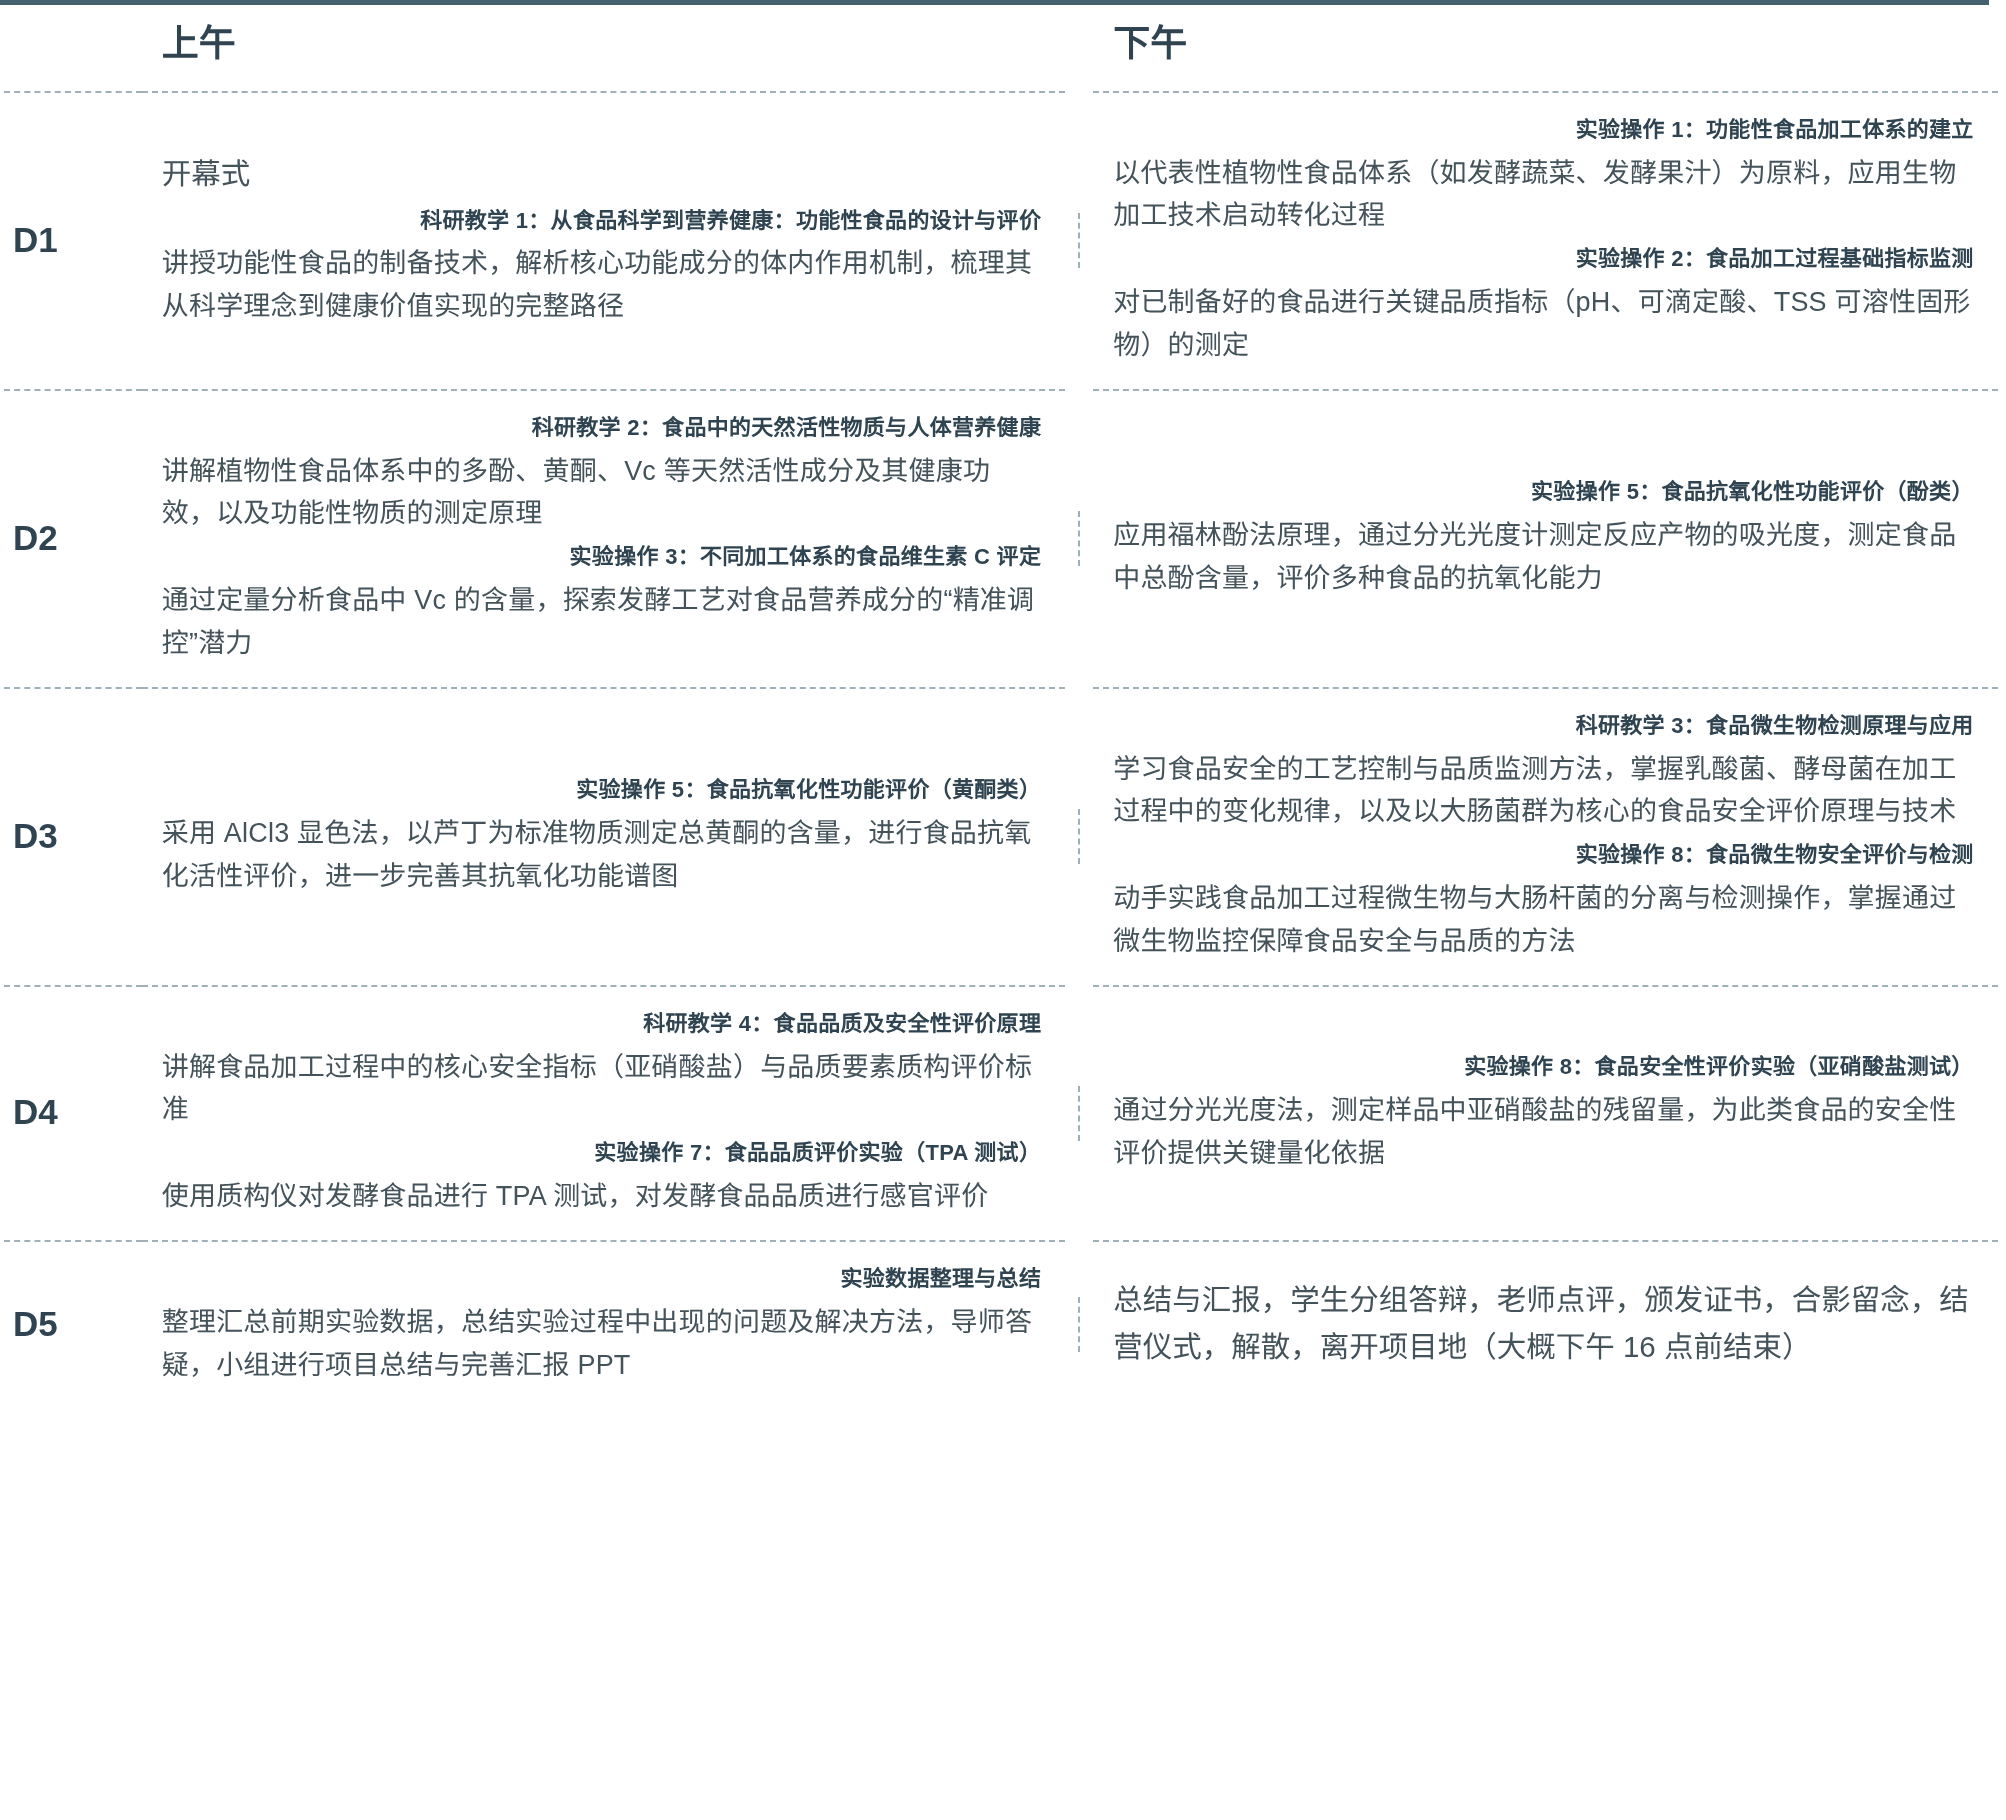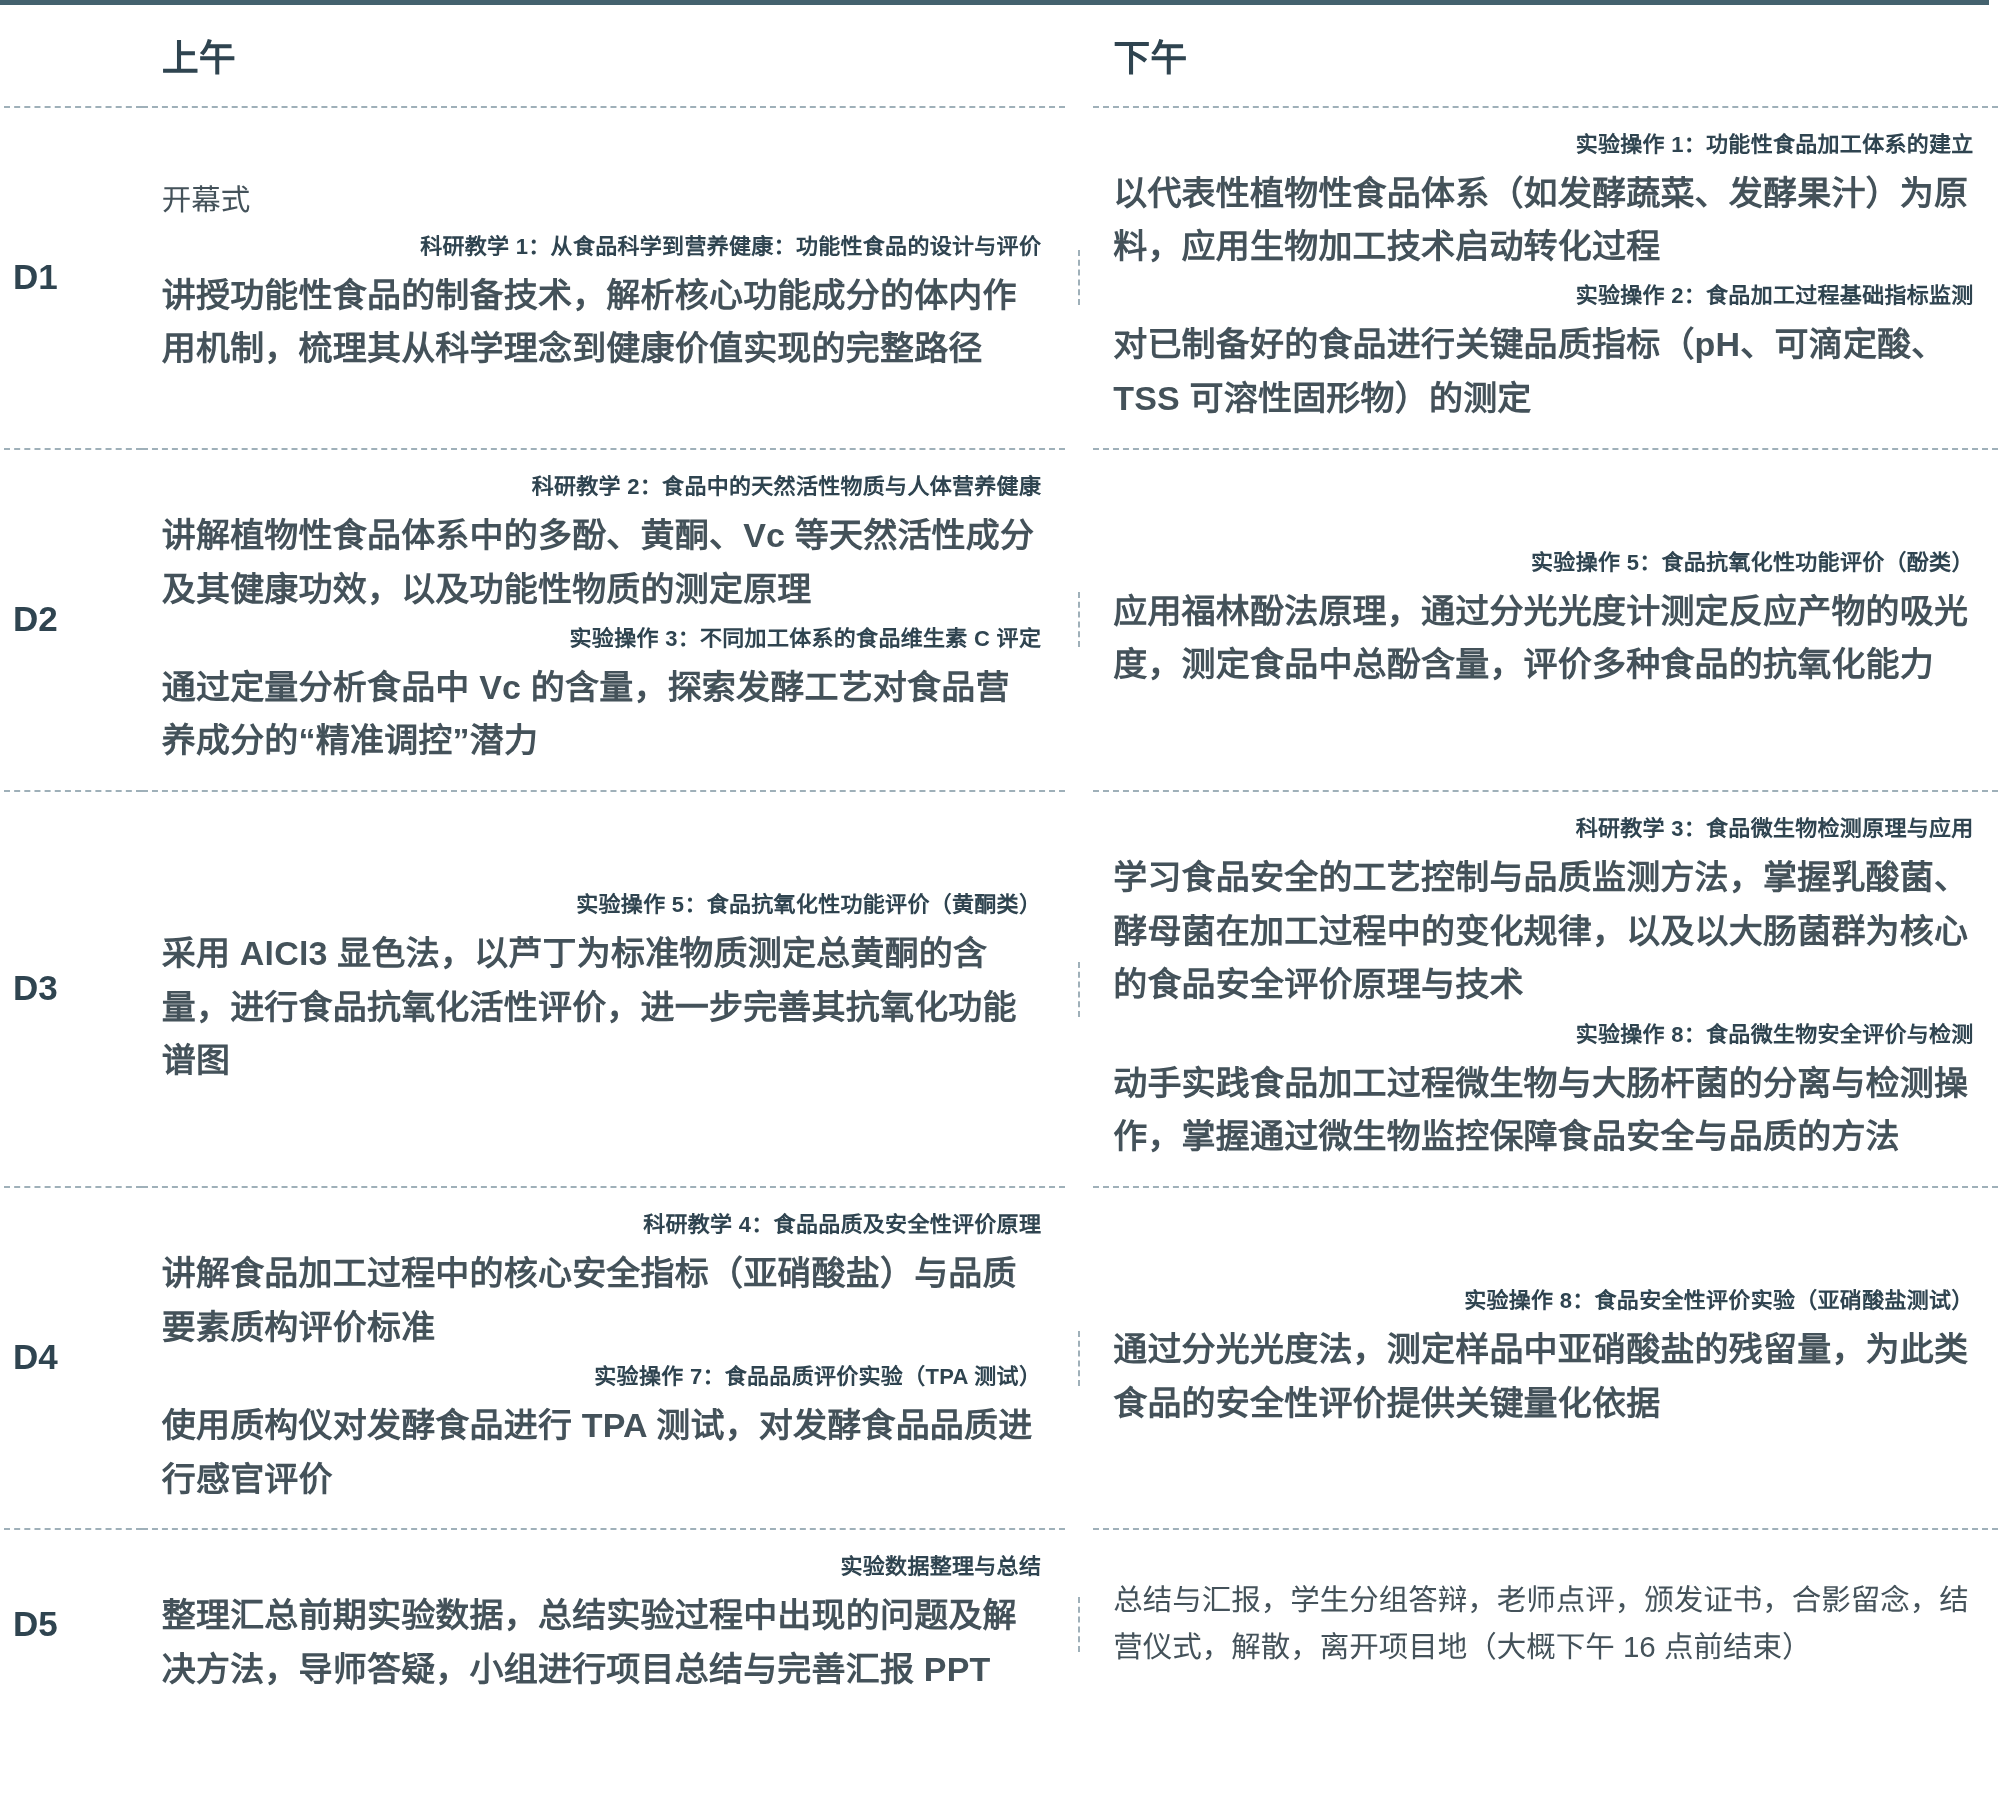--- a/index.html
+++ b/index.html
@@ -31,21 +31,21 @@
   table.sched col.c-day   { width: 138px; }
   table.sched col.c-am    { width: 923px; }
   table.sched col.c-gap   { width: 28px; }
   table.sched col.c-pm    { width: 904px; }
 
   thead th {
     text-align: left;
     font-size: 37px;
     font-weight: bold;
     color: #2f4450;
-    padding: 23px 0 24px 0;
+    padding: 8px 0 24px 0;
     vertical-align: bottom;
   }
   thead th.day-head { padding-left: 9.2px; }
   thead th.am-head { padding-left: 20px; }
   thead th.pm-head { padding-left: 20px; }
 
   tbody tr > td {
     border-top: 2.8px dashed #9fb0b9;
     vertical-align: middle;
     padding: 20px 0 22px 0;
@@ -76,22 +76,22 @@
   .blk + .blk { margin-top: 5.5px; }
   .ttl {
     font-size: 22px;
     font-weight: bold;
     color: #2f4450;
     line-height: 1.52;
     letter-spacing: 0.3px;
     text-align: right;
   }
   .txt {
-    font-size: 34px;
-    font-weight: bold;
+    font-size: 27px;
+    font-weight: normal;
     color: #44525a;
     line-height: 1.58;
     letter-spacing: 0.2px;
   }
   .plain {
     font-size: 29.5px;
     color: #44525a;
     line-height: 1.58;
   }
   

